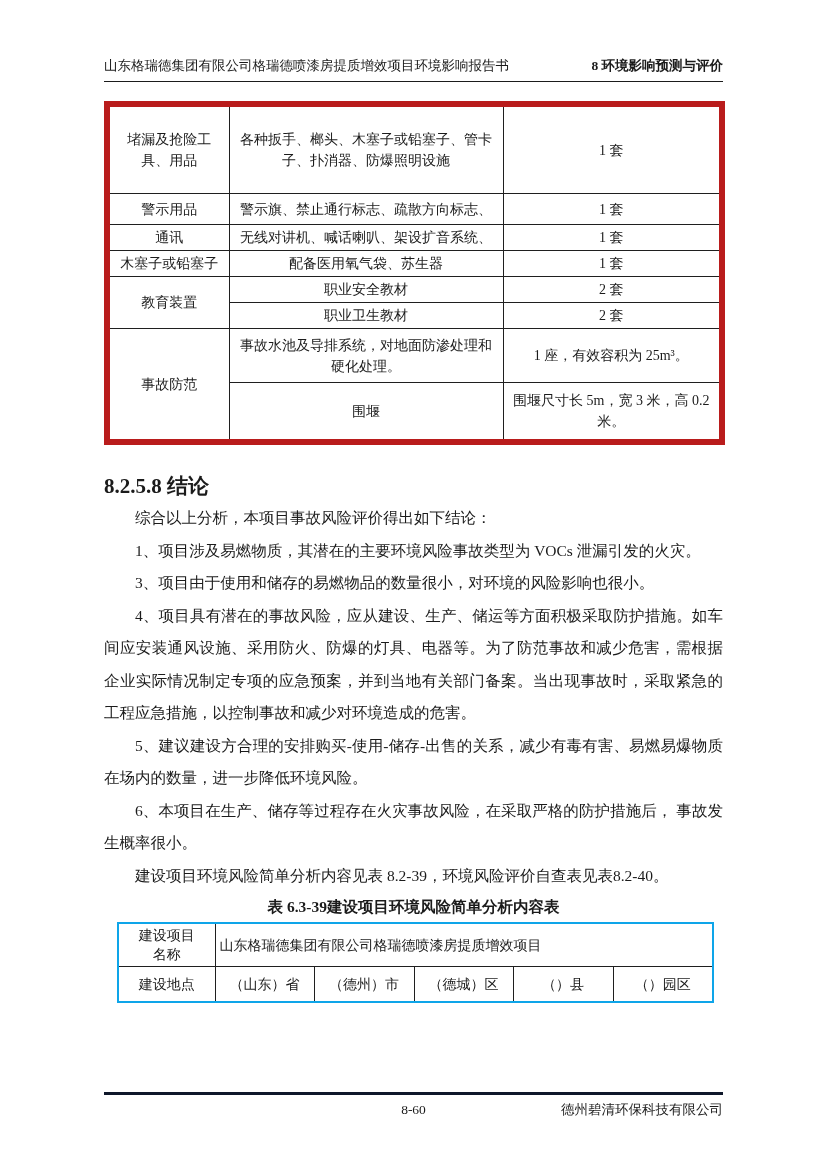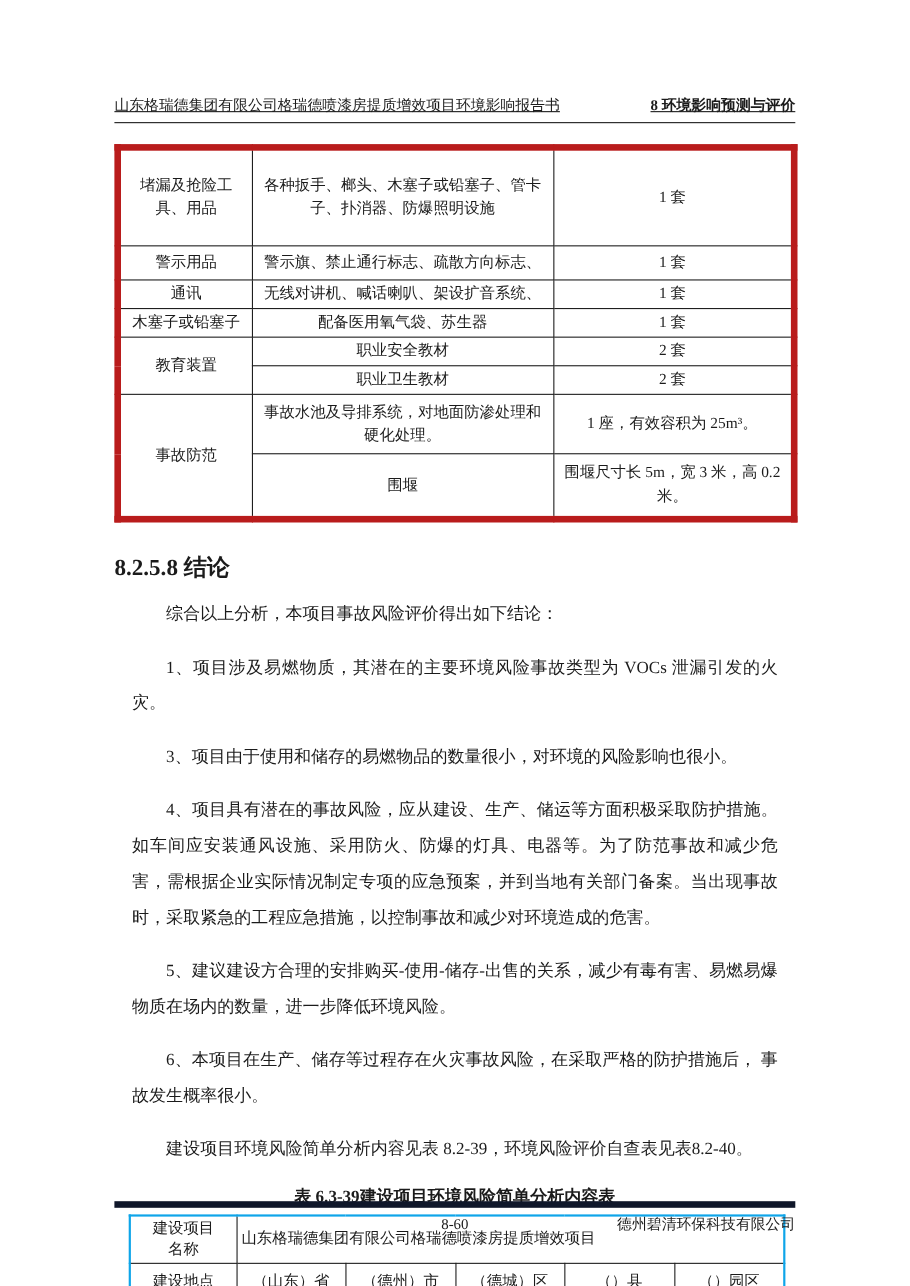--- a/index.html
+++ b/index.html
@@ -10,23 +10,23 @@
     color:#1b1b1b;
     font-family:"Liberation Serif","DejaVu Serif",serif;
     overflow:hidden;
     box-sizing:border-box;
   }
   .content{position:absolute;left:104px;top:0;width:619px;}
 
   
   .header{
     display:flex;justify-content:space-between;align-items:flex-end;
-    padding:88px 0 7px 0;
+    padding:58px 0 7px 0;
     border-bottom:1px solid #1b1b1b;
-    font-size:13.5px;line-height:16px;text-decoration:underline;
+    font-size:13.5px;line-height:16px;
   }
   .header .right{font-weight:bold;}
 
   
   table{border-collapse:collapse;table-layout:fixed;}
   .equip-table{width:617px;margin:19px 0 0 0;border:6px solid #b91c1c;}
   .equip-table td{
     border:1px solid #1f1f1f;
     font-size:14px;line-height:21px;
     text-align:center;vertical-align:middle;
@@ -34,21 +34,21 @@
   }
   .pre{white-space:pre-line;}
   .ta-left{text-align:left;}
 
   
   .section-heading{
     margin:30px 0 5px 0;
     font-size:21px;font-weight:bold;line-height:22px;
   }
   .body-text p{
-    margin:16px;
+    margin:0;
     font-size:15.5px;line-height:32.5px;
     text-align:justify;text-indent:2em;
   }
 
   .table-caption{
     margin:4px 0 0 0;
     text-align:center;font-weight:bold;
     font-size:15.5px;line-height:22px;
   }
   .analysis-table{width:595px;margin:4px 0 0 13px;border:2px solid #0ea5e9;}
@@ -56,21 +56,21 @@
     border:1px solid #1f1f1f;
     font-size:14px;line-height:19px;
     text-align:center;vertical-align:middle;
     padding:2px 4px;overflow:hidden;
   }
   .analysis-table .name-val{text-align:left;}
 
   
   .footer{
     position:absolute;left:104px;right:104px;top:1092px;
-    border-top:6px solid #0f172a;
+    border-top:3px solid #0f172a;
     padding-top:7px;
     font-size:13.5px;line-height:16px;
     text-align:center;
   }
   .footer .company{position:absolute;right:0;top:7px;}
 </style>
 </head>
 <body>
 
 <div class="page">

